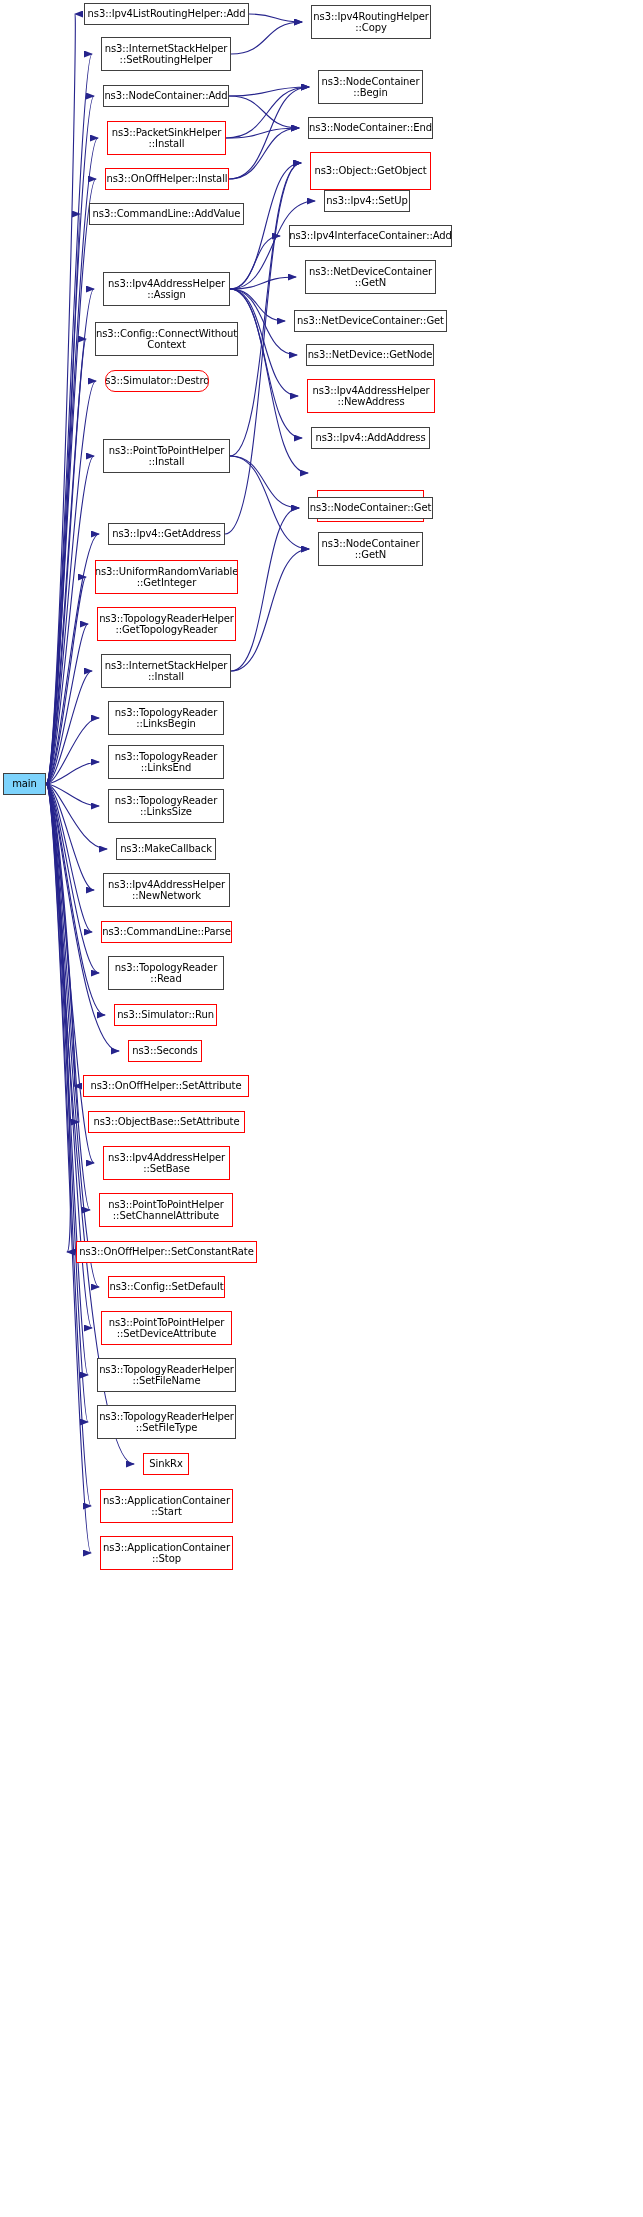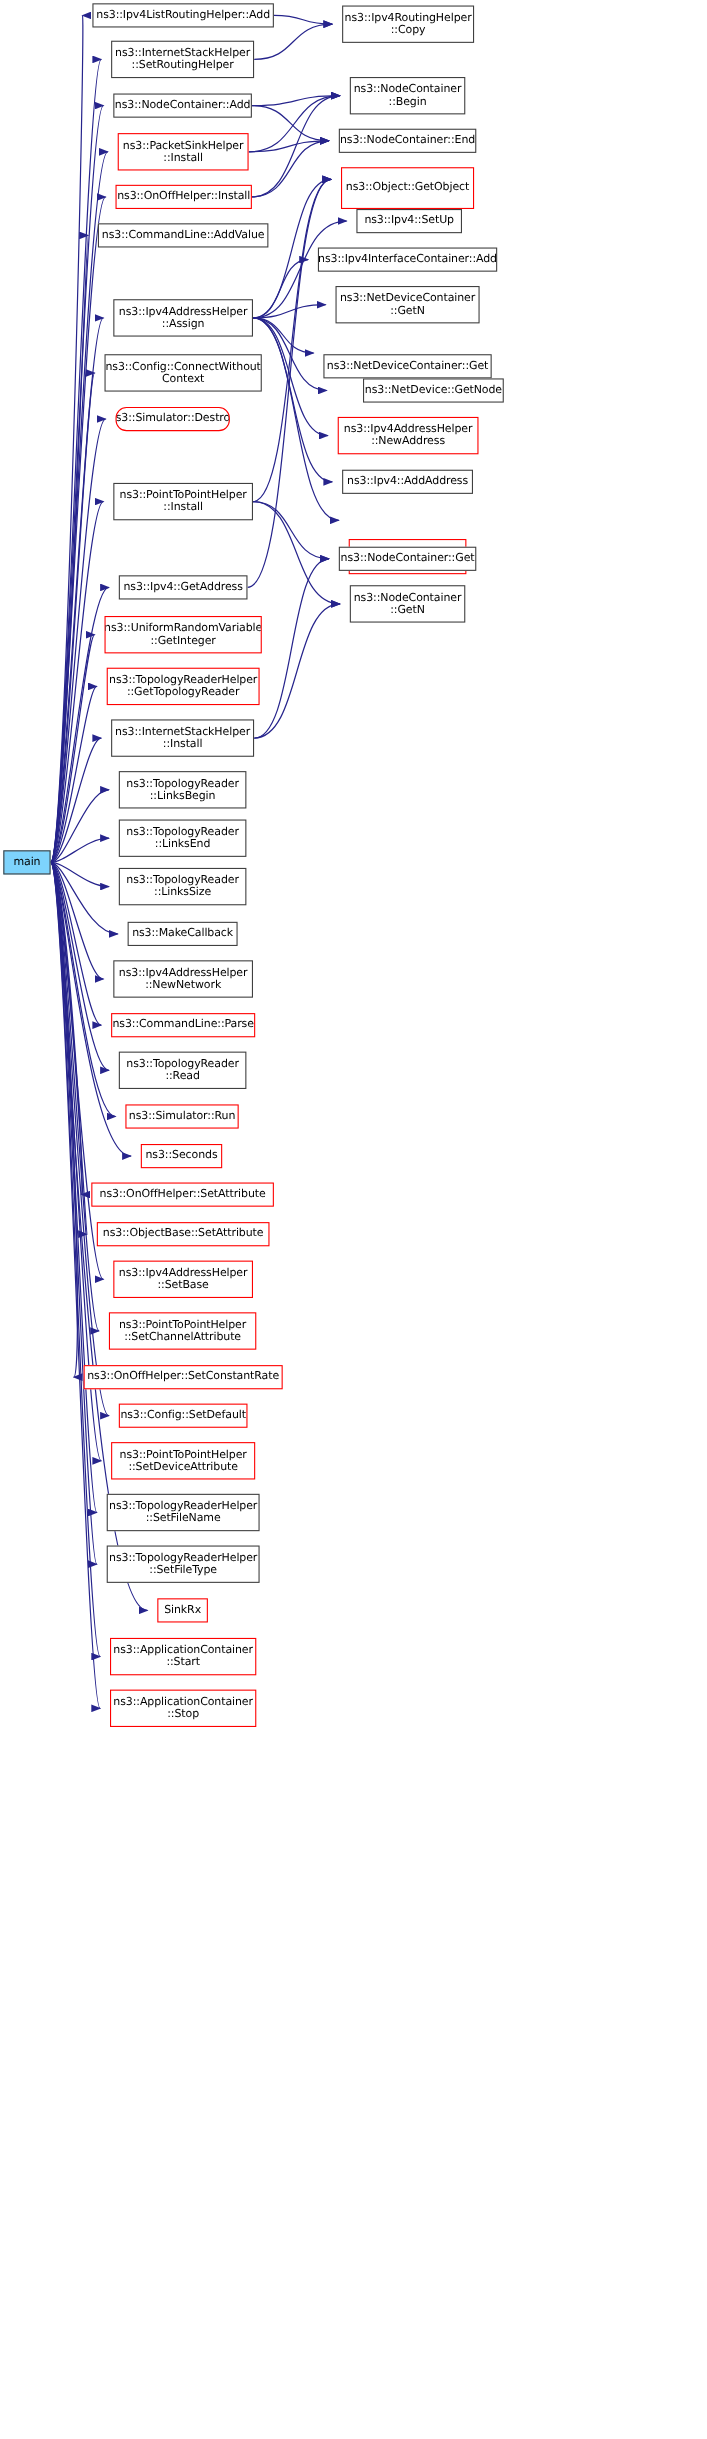--- a/index.html
+++ b/index.html
@@ -153,26 +153,26 @@
       <div class="node red" style="left: 100px; top: 1489px; width: 133px; height: 34px;">ns3::ApplicationContainer
 ::Start</div>
       <div class="node red" style="left: 100px; top: 1536px; width: 133px; height: 34px;">ns3::ApplicationContainer
 ::Stop</div>
       <div class="node" style="left: 311px; top: 5px; width: 120px; height: 34px;">ns3::Ipv4RoutingHelper
 ::Copy</div>
       <div class="node" style="left: 318px; top: 70px; width: 105px; height: 34px;">ns3::NodeContainer
 ::Begin</div>
       <div class="node" style="left: 308px; top: 117px; width: 125px; height: 22px;">ns3::NodeContainer::End</div>
       <div class="node red" style="left: 310px; top: 152px; width: 121px; height: 38px;">ns3::Object::GetObject</div>
-      <div class="node" style="left: 324px; top: 190px; width: 96px; height: 22px;">ns3::Ipv4::SetUp</div>
+      <div class="node" style="left: 324px; top: 190px; width: 86px; height: 22px;">ns3::Ipv4::SetUp</div>
       <div class="node" style="left: 289px; top: 225px; width: 163px; height: 22px;">ns3::Ipv4InterfaceContainer::Add</div>
       <div class="node" style="left: 305px; top: 260px; width: 131px; height: 34px;">ns3::NetDeviceContainer
 ::GetN</div>
-      <div class="node" style="left: 294px; top: 310px; width: 153px; height: 22px; margin-top: 12px;">ns3::NetDeviceContainer::Get</div>
-      <div class="node" style="left: 306px; top: 344px; width: 128px; height: 22px; margin-left: 24px;">ns3::NetDevice::GetNode</div>
+      <div class="node" style="left: 294px; top: 310px; width: 153px; height: 22px;">ns3::NetDeviceContainer::Get</div>
+      <div class="node" style="left: 306px; top: 344px; width: 128px; height: 22px;">ns3::NetDevice::GetNode</div>
       <div class="node red" style="left: 307px; top: 379px; width: 128px; height: 34px;">ns3::Ipv4AddressHelper
 ::NewAddress</div>
       <div class="node" style="left: 311px; top: 427px; width: 119px; height: 22px;">ns3::Ipv4::AddAddress</div>
       <div class="node red" style="left: 317px; top: 490px; width: 107px; height: 32px; font-style: italic;">ns3::Ipv4::SetMetric</div>
       <div class="node" style="left: 308px; top: 497px; width: 125px; height: 22px;">ns3::NodeContainer::Get</div>
       <div class="node" style="left: 318px; top: 532px; width: 105px; height: 34px;">ns3::NodeContainer
 ::GetN</div>
     </div>
 </div>
 

